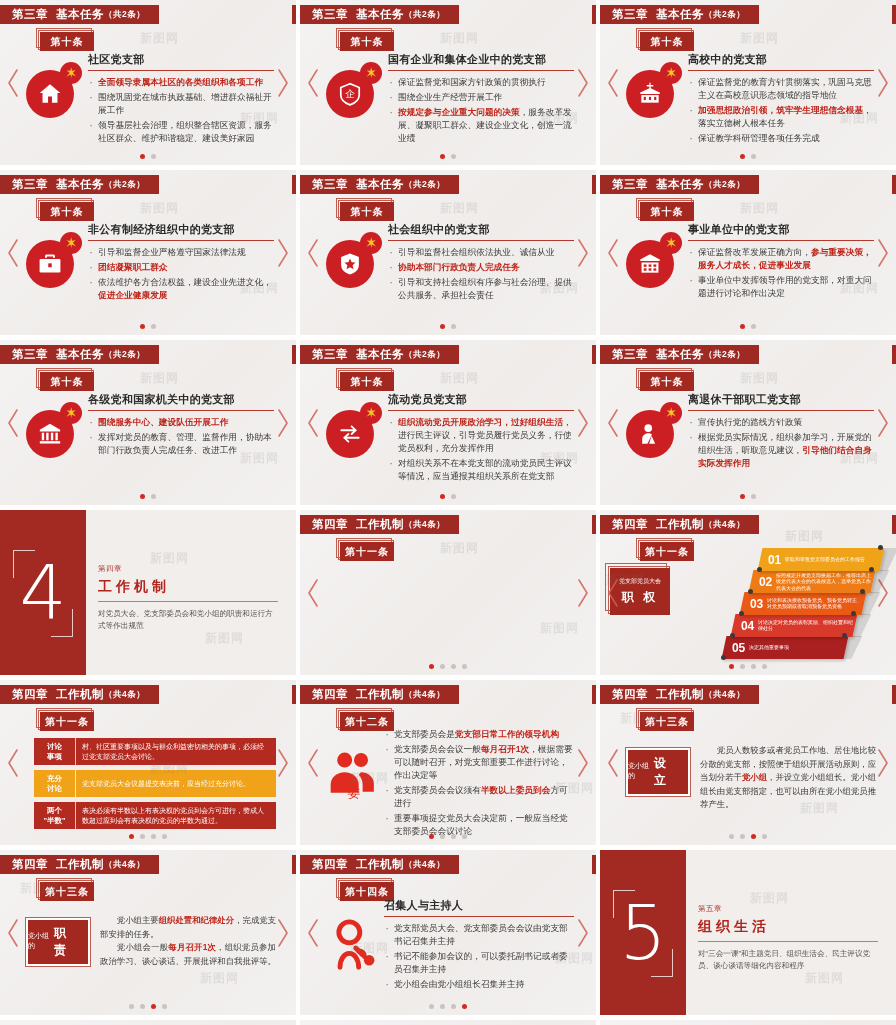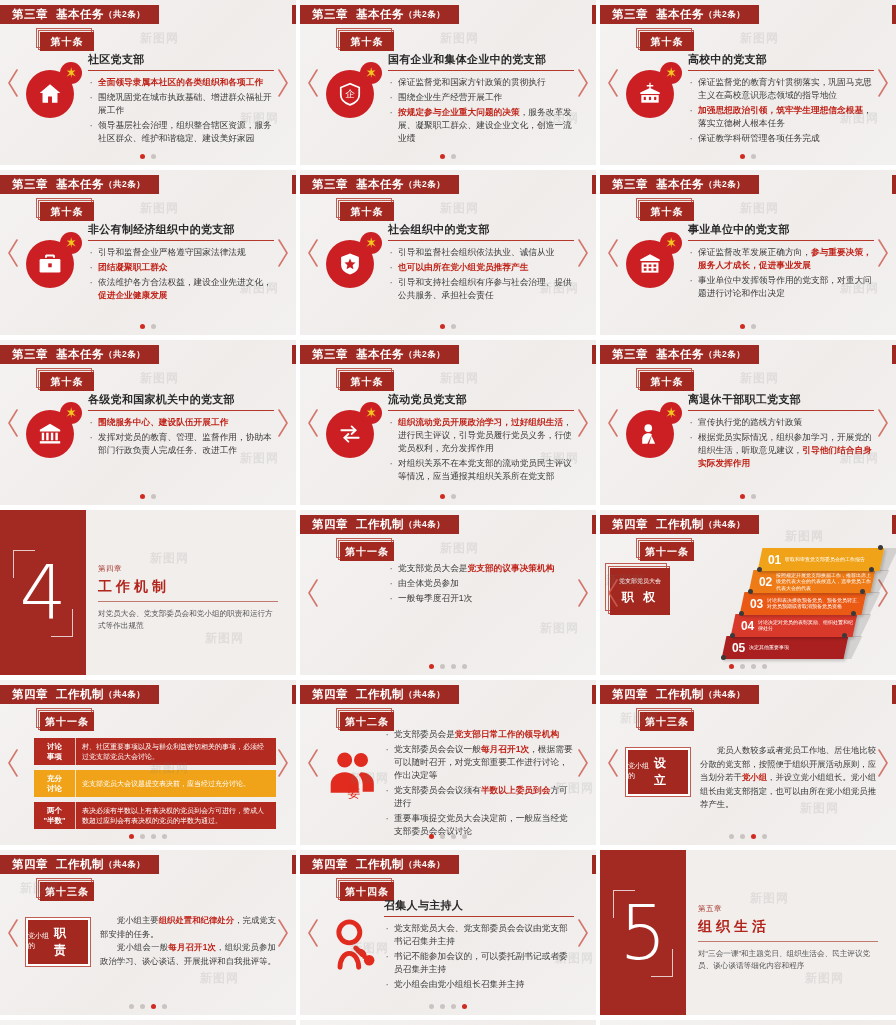--- a/index.html
+++ b/index.html
@@ -462,21 +462,21 @@
         <div class="mini">
           <svg viewBox="0 0 24 24" fill="#f3c620">
             <path d="M4 18.5 9.8 12 4.6 7.6l6.3.6L12.3 2l1.6 6.2 5.9-.9-4.6 4.2 5.2 6.6-6.8-3.7-1.2 6.1-1.1-6.1z"></path>
           </svg>
         </div>
       </div>
       <div class="content">
         <div class="c-title">社会组织中的党支部</div>
         <ul class="bullets">
           <li><span>引导和监督社会组织依法执业、诚信从业</span></li>
-          <li><span class="hl">也可以由所在党小组党员推荐产生</span></li>
+          <li><span class="hl">协助本部门行政负责人完成任务</span></li>
           <li><span>引导和支持社会组织有序参与社会治理、提供公共服务、承担社会责任</span></li>
         </ul>
       </div>
       <div class="arrow left">
         <svg viewBox="0 0 14 30" fill="none" stroke="#cf6055" stroke-width="1.6" stroke-linecap="round" stroke-linejoin="round">
           <path d="M11 2 3 15l8 13"></path>
         </svg>
       </div>
       <div class="arrow right">
         <svg viewBox="0 0 14 30" fill="none" stroke="#cf6055" stroke-width="1.6" stroke-linecap="round" stroke-linejoin="round">
@@ -722,27 +722,20 @@
         <span>第四章</span>
         <span class="gap"></span>
         <span>工作机制</span>
         <span class="small">（共4条）</span>
       </div>
       <div class="edge-sliver"></div>
       <div class="article-tag">
         <span class="back1"></span>
         <span class="back2"></span>
         <span class="front">第十一条</span>
-      </div>
-      <div class="content">
-        <ul class="bullets">
-          <li><span>党支部党员大会是</span><span class="hl">党支部的议事决策机构</span></li>
-          <li><span>由全体党员参加</span></li>
-          <li><span>一般每季度召开1次</span></li>
-        </ul>
       </div>
       <div class="arrow left">
         <svg viewBox="0 0 14 30" fill="none" stroke="#cf6055" stroke-width="1.6" stroke-linecap="round" stroke-linejoin="round">
           <path d="M11 2 3 15l8 13"></path>
         </svg>
       </div>
       <div class="arrow right">
         <svg viewBox="0 0 14 30" fill="none" stroke="#cf6055" stroke-width="1.6" stroke-linecap="round" stroke-linejoin="round">
           <path d="M3 2l8 13-8 13"></path>
         </svg>

